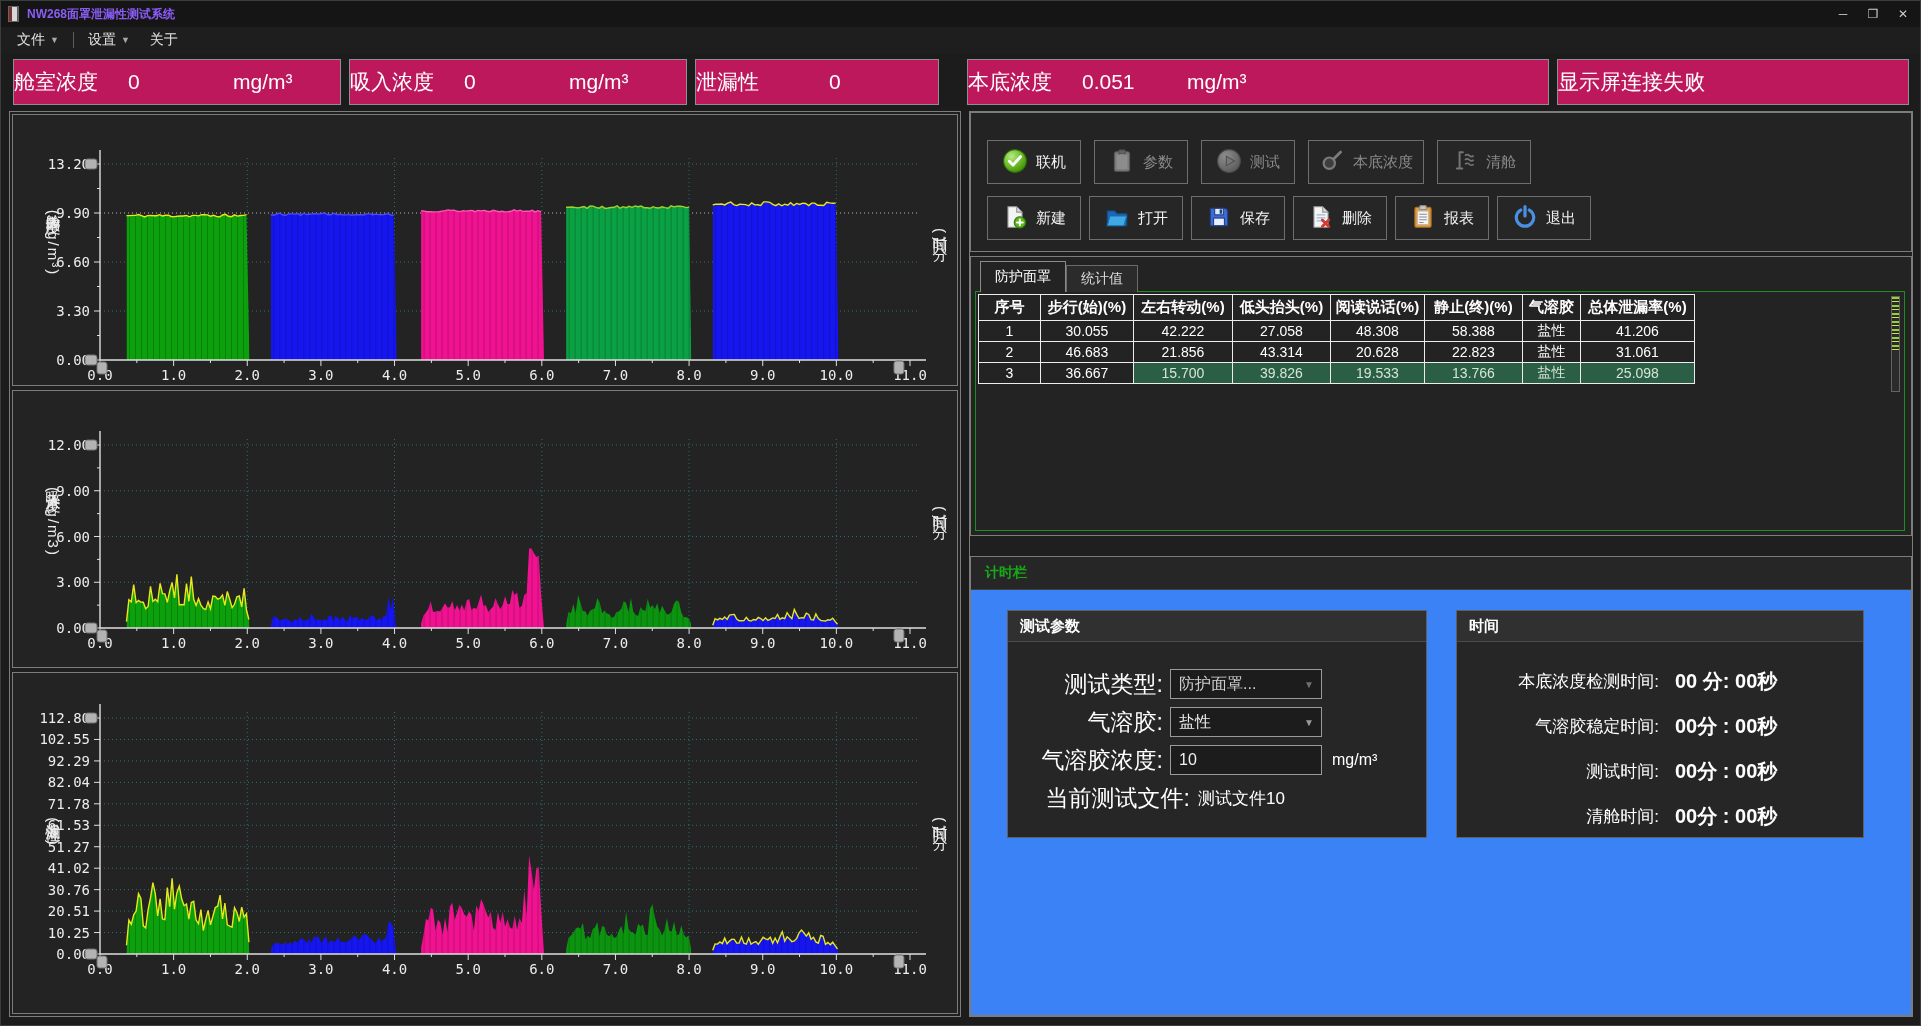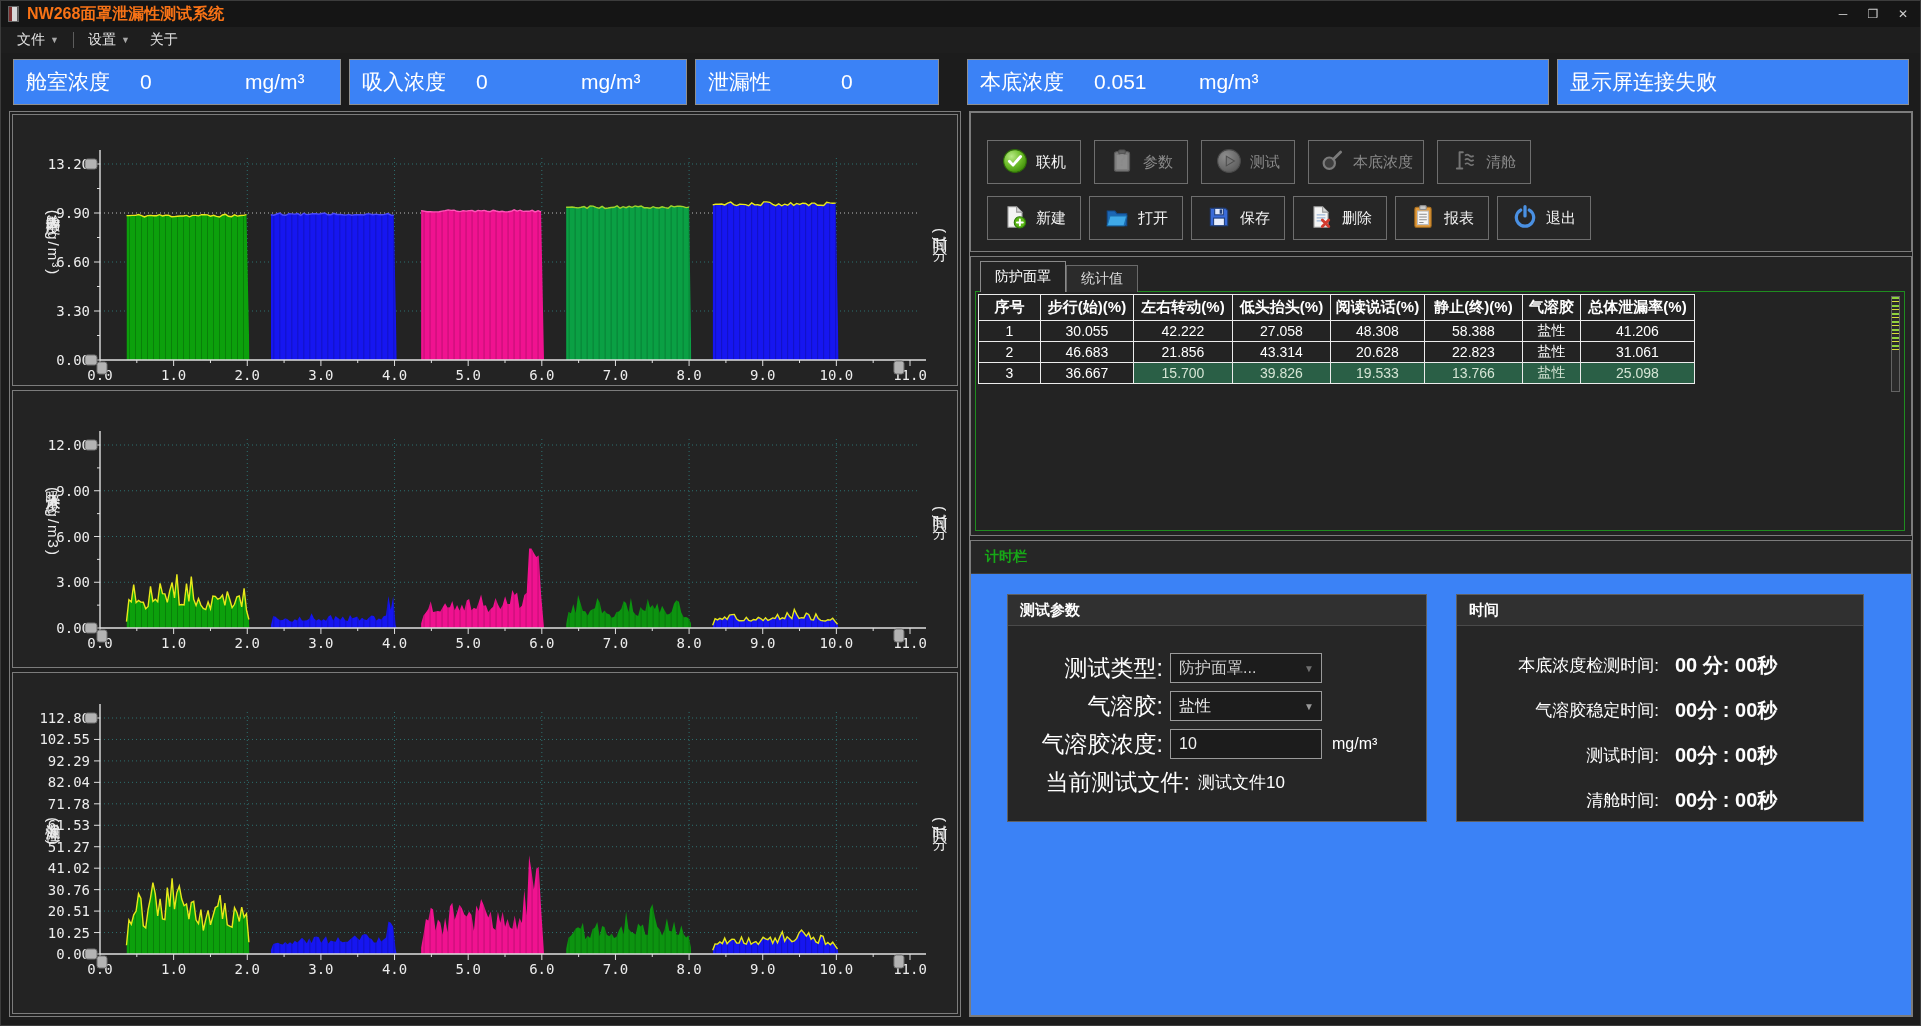--- a/index.html
+++ b/index.html
@@ -2,51 +2,51 @@
 <html><head>
 <meta charset="utf-8">
 <style>
   html,body{margin:0;padding:0;background:#111;}
   *{box-sizing:border-box;}
   #window{position:relative;width:1921px;height:1026px;background:#1c1c1c;border:1px solid #3c3c3c;
     overflow:hidden;font-family:"Liberation Sans","DejaVu Sans",sans-serif;}
   
   .titlebar{position:absolute;top:0;left:0;right:0;height:26px;background:#151515;display:flex;align-items:center;}
   .app-icon{width:11px;height:16px;margin:0 8px 0 7px;background:linear-gradient(90deg,#7c2f2f 0 3px,#d8d8d8 3px 8px,#5a5a5a 8px);border:1px solid #666;}
-  .app-title{color:#f97316;font-weight:bold;font-size:16px;}
+  .app-title{color:#8b5cf6;font-weight:bold;font-size:12px;}
   .win-controls{position:absolute;right:2px;top:0;height:26px;display:flex;}
   .win-btn{width:30px;height:26px;display:flex;align-items:center;justify-content:center;color:#cfcfcf;font-size:12px;cursor:default;}
   
   .menubar{position:absolute;top:26px;left:0;right:0;height:26px;background:#1e1e1e;display:flex;align-items:center;padding-left:6px;color:#e3e3e3;font-size:14px;}
   .menu-item{padding:0 10px;height:100%;display:flex;align-items:center;gap:5px;}
   .menu-arrow{font-size:9px;color:#a8a8a8;}
   .menu-sep{width:1px;height:16px;background:#5c5c5c;margin:0 4px;}
   
   .statusbar{position:absolute;top:58px;left:0;right:0;height:46px;}
-  .status-box{position:absolute;top:0;height:46px;background:#3b82f6;border:1px solid #8f8f8f;display:flex;align-items:center;padding:0 12px;color:#fff;font-size:21px;white-space:nowrap;}
+  .status-box{position:absolute;top:0;height:46px;background:#be185d;border:1px solid #8f8f8f;display:flex;align-items:center;padding:0 0;color:#fff;font-size:21px;white-space:nowrap;}
   .sb-value{margin-left:30px;min-width:105px;}
   
   .charts-col{position:absolute;left:8px;top:110px;width:952px;height:906px;border:1px solid #7c7c7c;background:#1f1f1f;padding:2px;display:flex;flex-direction:column;gap:4px;}
   .right-col{position:absolute;left:968px;top:110px;width:944px;height:906px;border:1px solid #7c7c7c;background:#1f1f1f;padding:0;display:flex;flex-direction:column;}
   
   .chart-panel{position:relative;border:1px solid #7c7c7c;background:#232323;overflow:hidden;}
   .chart-panel svg{position:absolute;left:0;top:0;}
   svg text{font-family:"DejaVu Sans Mono",monospace;font-size:14px;fill:#ededed;}
   .ylabel{position:absolute;left:30px;top:46%;transform:translateY(-50%);writing-mode:vertical-rl;color:#ececec;font-size:15px;letter-spacing:2px;}
   .rlabel{position:absolute;right:8px;top:44%;transform:translateY(-50%);writing-mode:vertical-rl;color:#ececec;font-size:15px;letter-spacing:2px;}
   
   .toolbar{height:140px;flex:none;border:1px solid #7c7c7c;background:#232323;position:relative;margin-bottom:4px;}
   .tool-row{position:absolute;left:16px;display:flex;gap:13px;}
   .tool-row.r1{top:27px;}  .tool-row.r2{top:83px;gap:8px;}
   .tool-btn{height:44px;min-width:94px;border:1px solid #6e6e6e;background:#262626;display:flex;align-items:center;justify-content:center;gap:8px;padding:0 10px;color:#f2f2f2;font-size:15px;white-space:nowrap;}
   .tool-btn svg{width:26px;height:26px;flex:none;}
   .tool-btn.disabled{color:#8a8a8a;}
   .tool-btn.disabled svg{opacity:.5;}
   
-  .table-panel{height:280px;flex:none;border:1px solid #7c7c7c;background:#232323;position:relative;margin-bottom:4px;}
+  .table-panel{height:280px;flex:none;border:1px solid #7c7c7c;background:#232323;position:relative;margin-bottom:20px;}
   .tabs{position:absolute;top:4px;left:9px;display:flex;align-items:flex-end;height:31px;z-index:2;}
   .tab{border:1px solid #8a8a8a;border-bottom:none;padding:0 14px;display:flex;align-items:center;font-size:14px;}
   .tab.active{height:31px;background:#232323;color:#fff;}
   .tab:not(.active){height:27px;background:#2b2b2b;color:#dcdcdc;border-color:#6a6a6a;}
   .tab-content{position:absolute;left:4px;right:6px;top:34px;bottom:4px;border:1px solid #1f8c1f;}
   .data-table{border-collapse:collapse;margin:2px 0 0 2px;}
   .data-table th,.data-table td{border:1px solid #ececec;text-align:center;color:#fff;padding:0;}
   .data-table th{height:26px;font-size:15px;font-weight:bold;}
   .data-table td{height:21px;font-size:14px;}
   .data-table td.hl{background:#2a5f46;color:#d5e5d5;}

